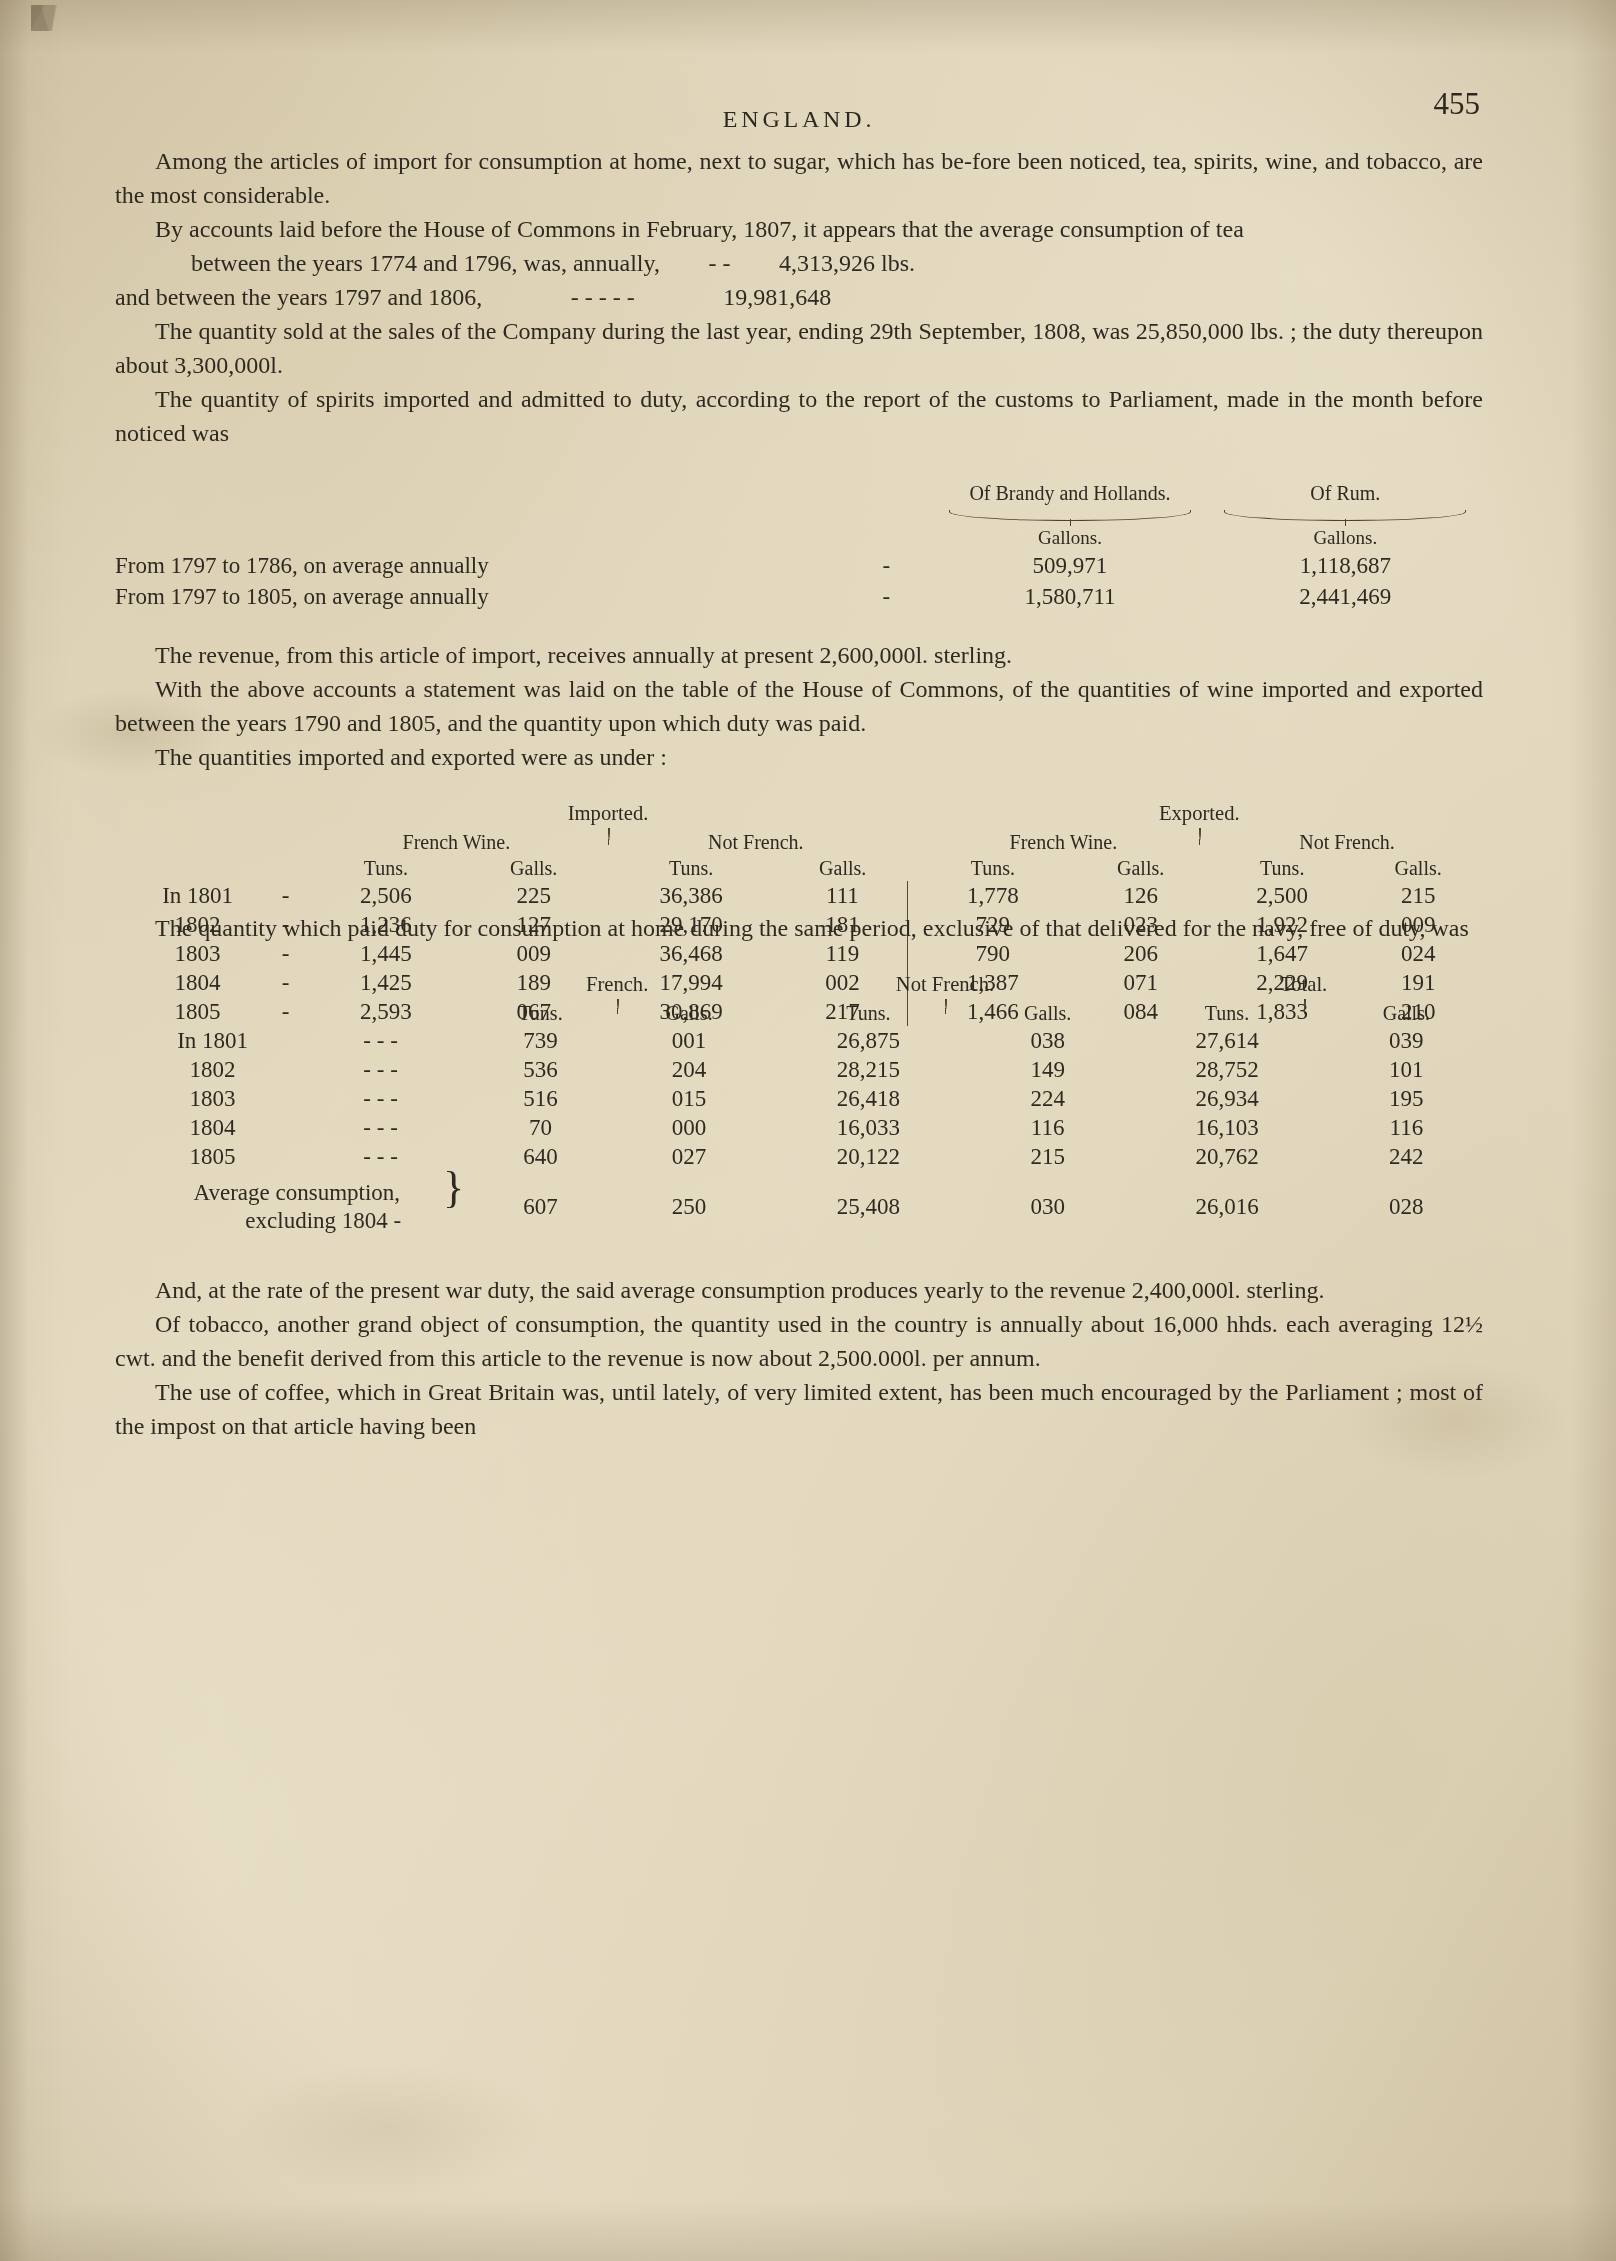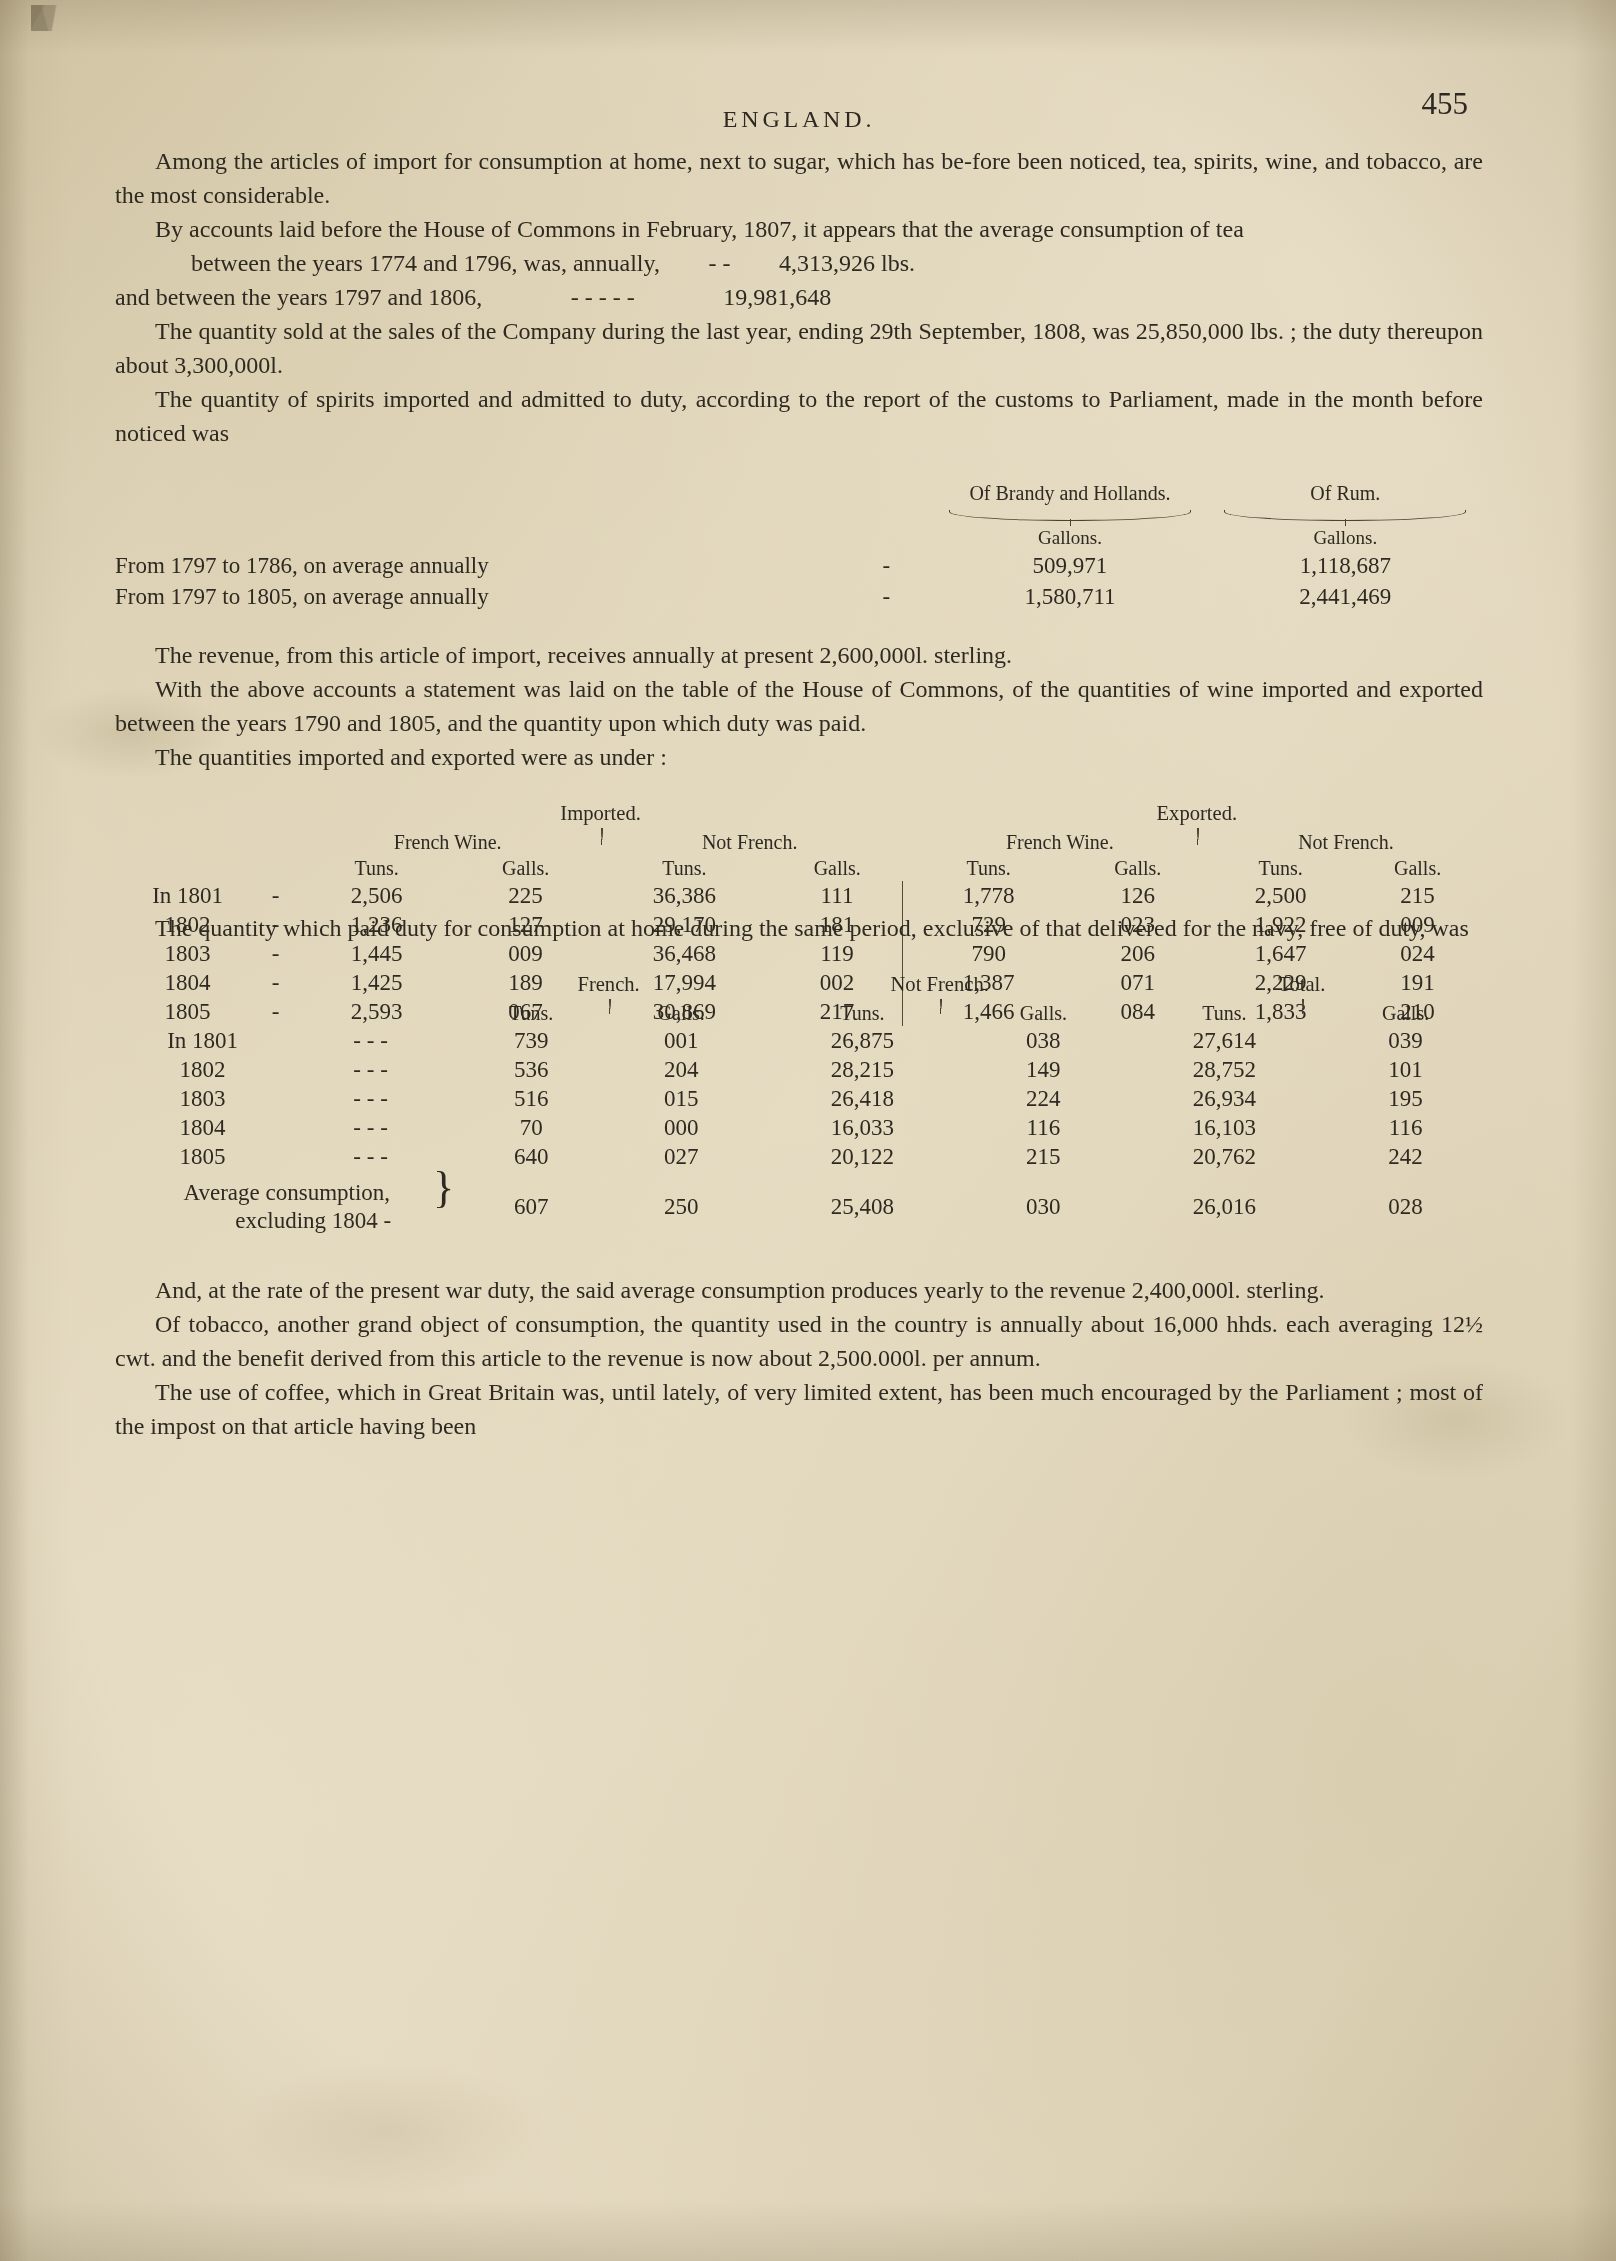--- a/index.html
+++ b/index.html
@@ -53,21 +53,21 @@
   .runhead .title {
     font-size: 24px;
     letter-spacing: 3.8px;
     font-variant: small-caps;
     text-transform: uppercase;
     font-weight: 400;
     color: #2e2820;
   }
   .runhead .folio {
     position: absolute;
-    right: 15px;
+    right: 3px;
     top: -6.1px;
     font-size: 31px;
     color: #2e2820;
   }
 
   
   .para {
     font-size: 24px;
     line-height: 34px;
     text-align: justify;
@@ -129,21 +129,21 @@
     font-size: 23px;
   }
   .spirits td { padding: 2.3px 0; }
   .s-label { width: 664px; white-space: nowrap; }
   .s-dash { width: 84px; text-align: center; }
   .s-v1 { width: 252px; text-align: center; }
   .s-v2 { width: 252px; text-align: center; }
   .s-unit { font-size: 19px; text-align: center; }
 
   
-  .tbl-wrap { margin-top: 26px; }
+  .tbl-wrap { margin-top: 26px; margin-left: 10px; }
   .tbl {
     border-collapse: collapse;
     width: 100%;
     font-size: 23px;
     color: #2f2a21;
   }
   .tbl td, .tbl th {
     font-weight: normal;
     padding: 1.5px 0;
     text-align: center;

